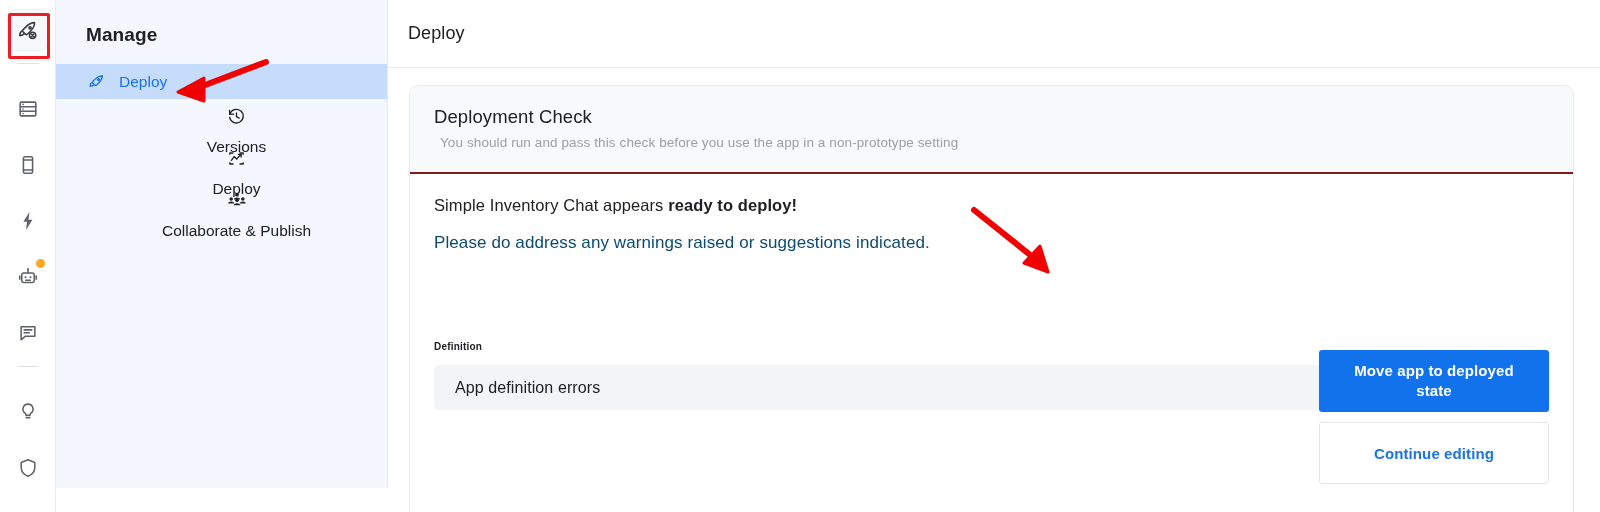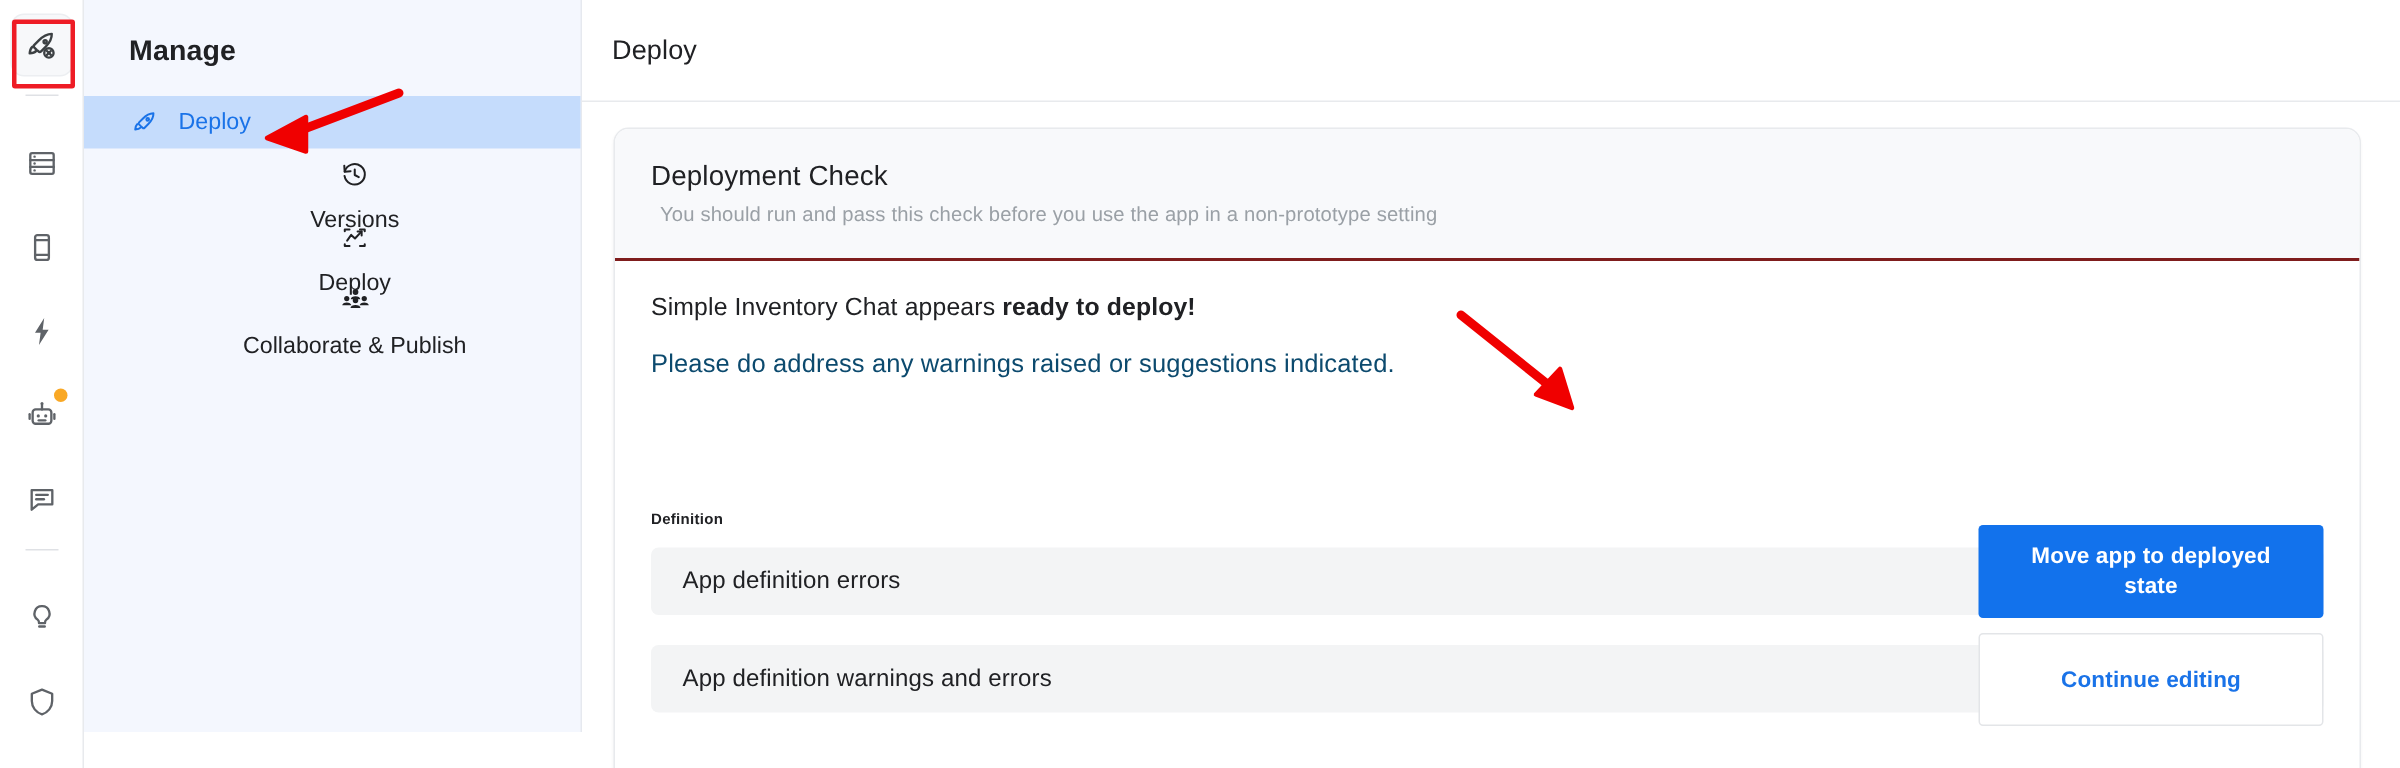--- a/index.html
+++ b/index.html
@@ -457,24 +457,20 @@
 
         <div class="section-label">Definition</div>
 
         <div class="check-list">
 
           <div class="check-row">
             <span class="c-label">App definition errors</span>
             <span class="pill">PASSED</span>
           </div>
 
-          <div class="check-row">
-            <span class="c-label">App definition warnings and errors</span>
-            <span class="pill">PASSED</span>
-          </div>
 
         </div>
       </div>
     </div>
   </div>
 
   <svg id="arrow-deploy" class="arrow-svg" width="110" height="56" viewBox="0 0 110 56">
     <g stroke="#f00000" fill="#f00000" stroke-width="6" stroke-linecap="round" stroke-linejoin="round">
       <line x1="98" y1="8" x2="24" y2="36"></line>
       <polygon points="10,38 36,24 36,47" stroke-width="3"></polygon>

